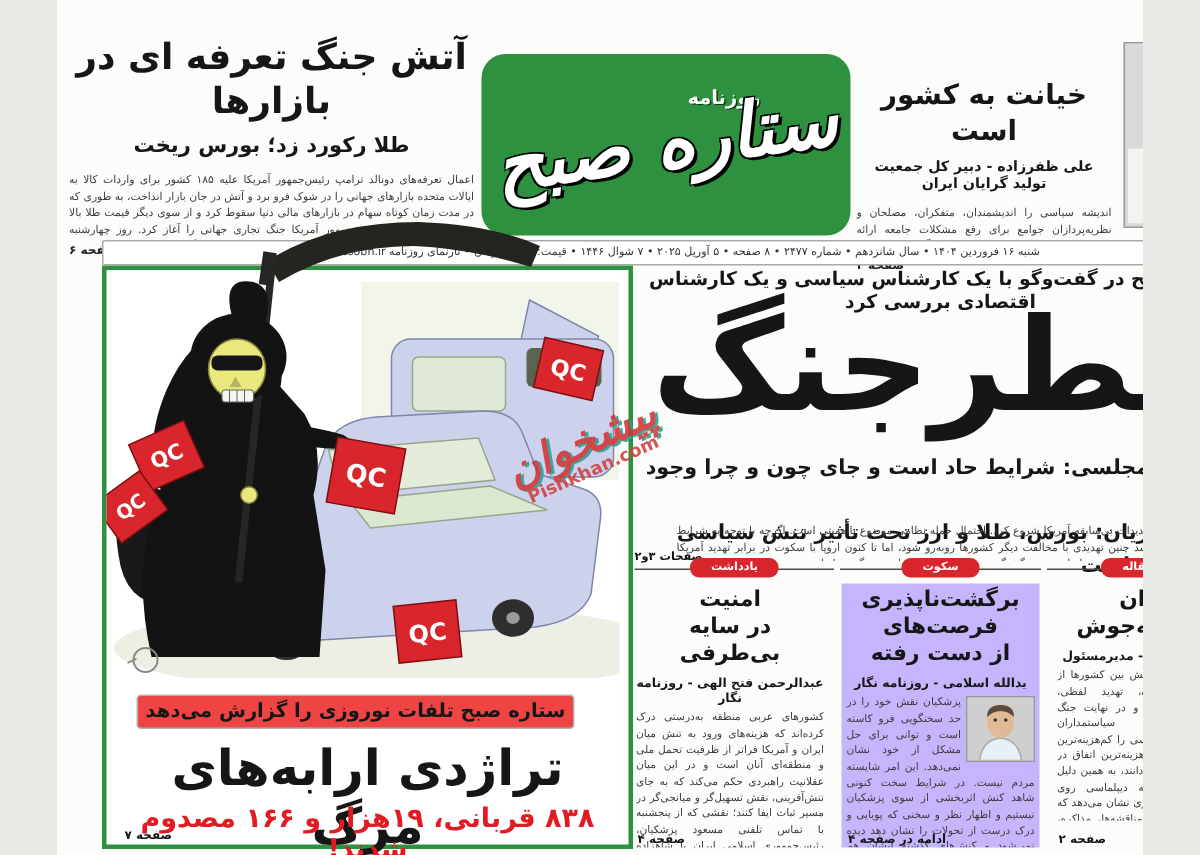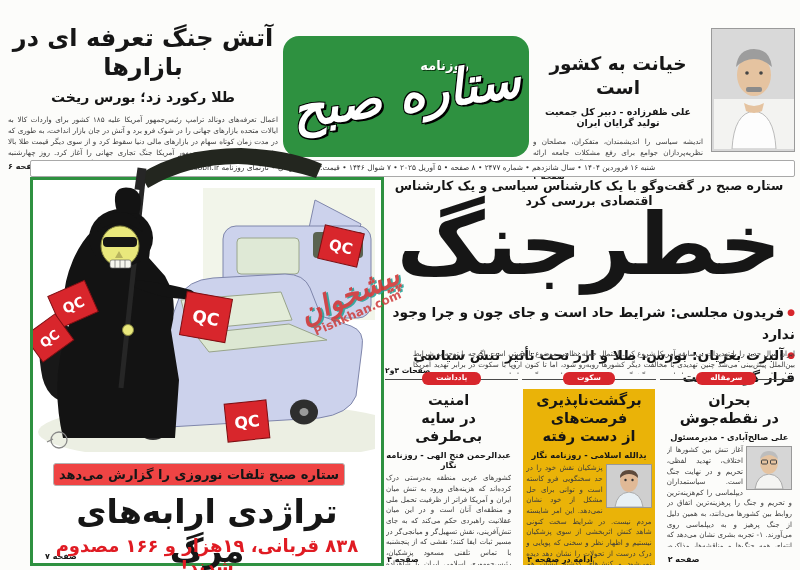--- a/index.html
+++ b/index.html
@@ -1,16 +1,16 @@
 <!DOCTYPE html>
 <html lang="fa"><head>
 <meta charset="utf-8">
 <style>
   html,body{margin:0;padding:0;background:#e9e9e6;}
-  .page{position:relative;width:800px;height:570px;background:#fcfcfa;direction:rtl;
+  .page{position:relative;width:724px;height:570px;background:#fcfcfa;direction:rtl;
         font-family:"DejaVu Sans",sans-serif;color:#161616;overflow:hidden;margin:0 auto;}
   
   .tl-article{position:absolute;top:24px;left:8px;width:270px;}
   .tl-h{font-size:24px;font-weight:bold;text-align:center;line-height:1.2;letter-spacing:-.5px;}
   .tl-sub{font-size:14px;font-weight:bold;text-align:center;margin-top:7px;}
   .small-body{font-size:7.2px;line-height:1.55;text-align:justify;color:#3c3c3c;overflow:hidden;}
   .tl-body{margin-top:9px;height:46px;}
   .pageref{font-size:8px;font-weight:bold;text-align:left;color:#222;margin-top:2px;}
   
   .masthead{position:absolute;top:36px;left:283px;width:246px;height:121px;border-radius:16px;}
@@ -41,21 +41,21 @@
   .main-pages{position:absolute;top:188px;left:2px;font-size:7.6px;font-weight:bold;color:#111;}
   
   .pillrow{position:absolute;left:383px;top:372px;width:412px;height:13px;display:flex;}
   .pillcell{flex:1;position:relative;display:flex;align-items:center;justify-content:center;}
   .pillcell::before{content:"";position:absolute;left:2px;right:2px;top:50%;border-top:1.5px solid #4a4a4a;}
   .pill{position:relative;background:#d8262c;color:#fff;font-size:7.5px;font-weight:bold;
         padding:1px 14px;border-radius:6px;line-height:1.35;z-index:1;}
   
   .cols{position:absolute;left:383px;top:389px;width:412px;height:176px;display:flex;gap:9px;}
   .col{flex:1;position:relative;padding:2px 3px 12px;overflow:hidden;}
-  .col.mid{background:#eab308;}
+  .col.mid{background:#c4b5fd;}
   .col-t{font-size:14.5px;font-weight:bold;text-align:center;line-height:1.25;}
   .col-by{font-size:8.3px;font-weight:bold;text-align:center;margin:5px 0 3px;}
   .col-body{font-size:7.1px;line-height:1.5;text-align:justify;color:#3c3c3c;height:102px;overflow:hidden;}
   .ph{float:right;width:44px;height:42px;margin:1px 0 2px 3px;border:1px solid #999;background:#d5d5d5;}
   .ph svg{display:block;}
   .col-page{position:absolute;bottom:1px;left:4px;font-size:8px;font-weight:bold;}
   
   .cartoon-box{position:absolute;top:177px;left:30px;width:348px;height:383px;background:#fff;}
   .scene{position:absolute;top:0;left:0;}
   .cart-kicker{position:absolute;top:283px;left:20px;right:36px;background:#ef4444;border:1px solid #b3b3b3;

